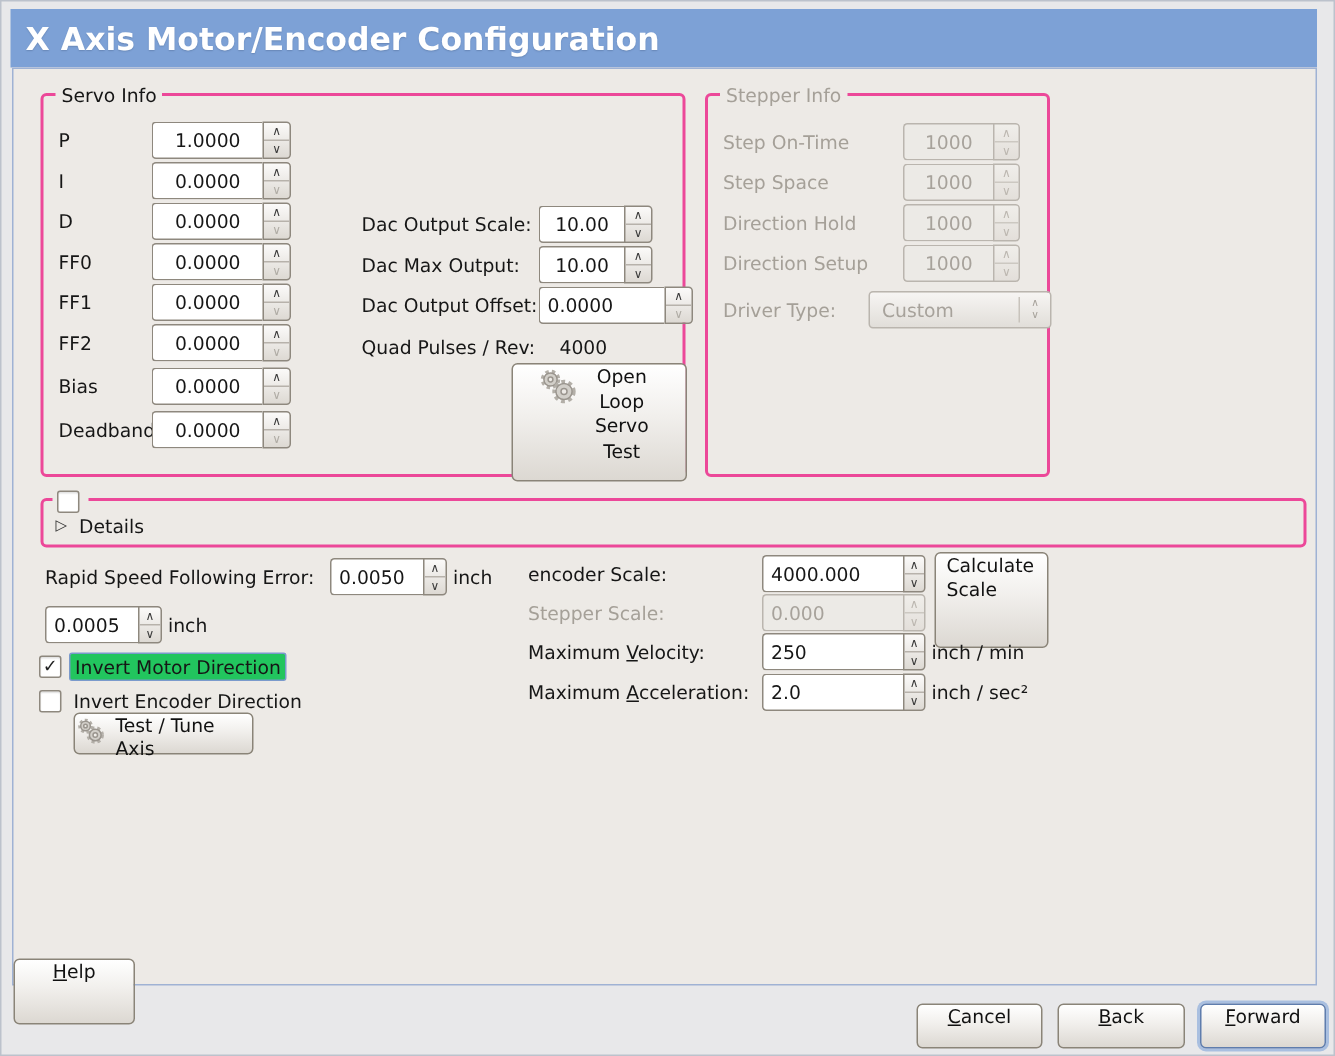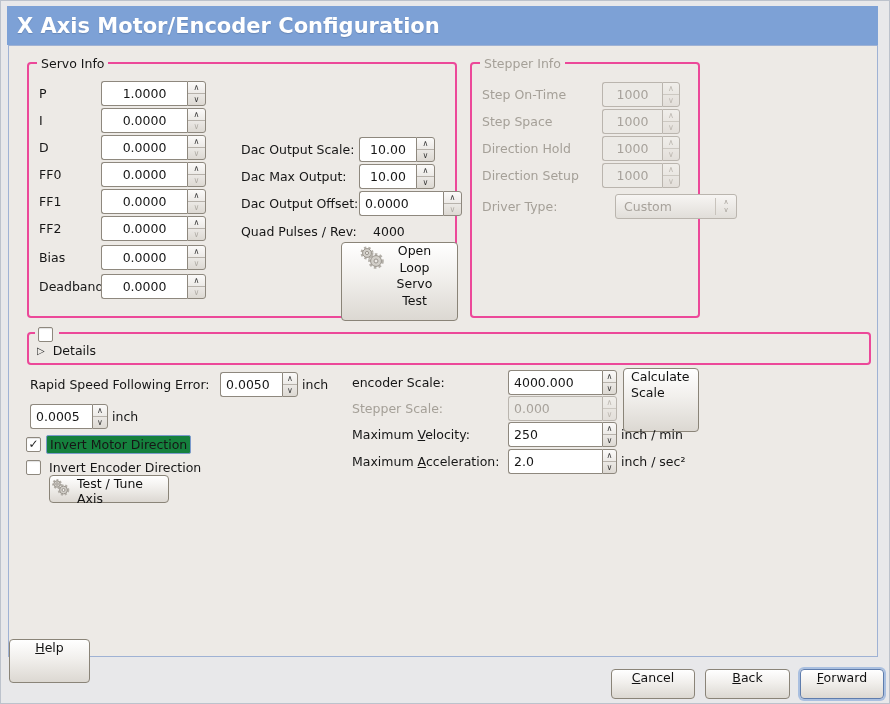--- a/index.html
+++ b/index.html
@@ -22,51 +22,51 @@
   .row { position:absolute; display:flex; align-items:center; height:25px; white-space:nowrap; }
   .lbl { display:inline-block; flex:0 0 auto; }
   .dimtxt { color:#a5a098; }
 
   .w62{width:62px} .w97{width:97px} .w118{width:118px} .w120{width:120px} .w156{width:156px} .w190{width:190px}
 
   .spin { display:flex; height:25px; flex:0 0 auto; }
   .entry { background:#ffffff; border:1px solid #8e887e; border-right:none; border-radius:3px 0 0 3px;
            height:25px; line-height:23px; padding:0 5px; overflow:hidden; }
   .entry.center { text-align:center; padding:0 2px; }
-  .e86{width:86px} .e57{width:57px} .e84{width:84px} .e60{width:60px} .e94{width:94px} .e62{width:62px}
+  .e86{width:74px} .e57{width:57px} .e84{width:84px} .e60{width:60px} .e94{width:94px} .e62{width:62px}
   .btns { width:19px; height:25px; border:1px solid #8e887e; border-radius:0 3px 3px 0;
           background:linear-gradient(#fbfaf9,#ddd9d3); display:flex; flex-direction:column; flex:0 0 auto; }
   .btns span { flex:1; display:flex; align-items:center; justify-content:center; font-size:8px; line-height:1; color:#3a3a3a; }
   .btns span + span { border-top:1px solid #b7b2ab; }
   .btns.n15 { width:15px; } .btns.n16 { width:16px; } .btns.n18 { width:18px; }
   .dim-dn .btns span + span { color:#b0aca5; }
 
   .spin.dis .entry { background:#eceae6; border-color:#bab5ae; color:#a7a29b; }
   .spin.dis .btns { background:linear-gradient(#f0eeea,#e3dfda); border-color:#bab5ae; }
   .spin.dis .btns span { color:#bcb7b0; }
   .spin.dis .btns span + span { border-top-color:#ccc8c1; }
 
   .combo { display:flex; align-items:center; width:122px; height:25px; border:1px solid #bab5ae; border-radius:3px;
-           background:linear-gradient(#f7f5f3,#e1ded9); color:#a7a29b; padding-left:8px;margin-left:36px; }
+           background:linear-gradient(#f7f5f3,#e1ded9); color:#a7a29b; padding-left:8px; }
   .combo .sep { width:1px; height:17px; background:#c8c3bc; margin-left:auto; }
   .combo .arrows { width:20px; display:flex; flex-direction:column; align-items:center; font-size:7px;
                    line-height:1.05; color:#a7a29b; }
 
   .btn { position:absolute; background:linear-gradient(#ffffff,#f1efec 45%,#dcd8d2); border:1px solid #8a8478;
          border-radius:4px; display:flex; align-items:flex-start; justify-content:center; color:#111; cursor:default; }
   .btn.focused { border-color:#5f7dad; box-shadow:0 0 0 2px #a9bfe0; }
   .u { text-decoration:underline; }
 
   .cb { width:15px; height:15px; background:#ffffff; border:1px solid #8e887e; border-radius:2px;
         display:inline-flex; align-items:center; justify-content:center; font-size:12px; font-weight:bold;
         color:#1f1f1f; flex:0 0 auto; box-shadow:inset 0 1px 1px rgba(0,0,0,.12); }
   .cb .mark { position:relative; top:-1px; }
 
   .plain-lbl { margin-left:8px; }
-  .focus-lbl { background:#15803d; border:1px solid #7b9acc; border-radius:2px; padding:0 3px; margin-left:5px; line-height:17px; }
+  .focus-lbl { background:#22c55e; border:1px solid #7b9acc; border-radius:2px; padding:0 3px; margin-left:5px; line-height:17px; }
 
   .tri { font-size:10px; margin-right:8px; color:#2f2f2f; }
   .bold { font-weight:bold; }
 
   .multi { white-space:normal; text-align:center; width:54px; line-height:1.32; }
   .calc  { white-space:normal; text-align:left; line-height:1.3; padding-left:7px; }
 
   .unit { margin-left:4px; }
   .quadval { margin-left:14px; }
   .gearsvg { flex:0 0 auto; }

